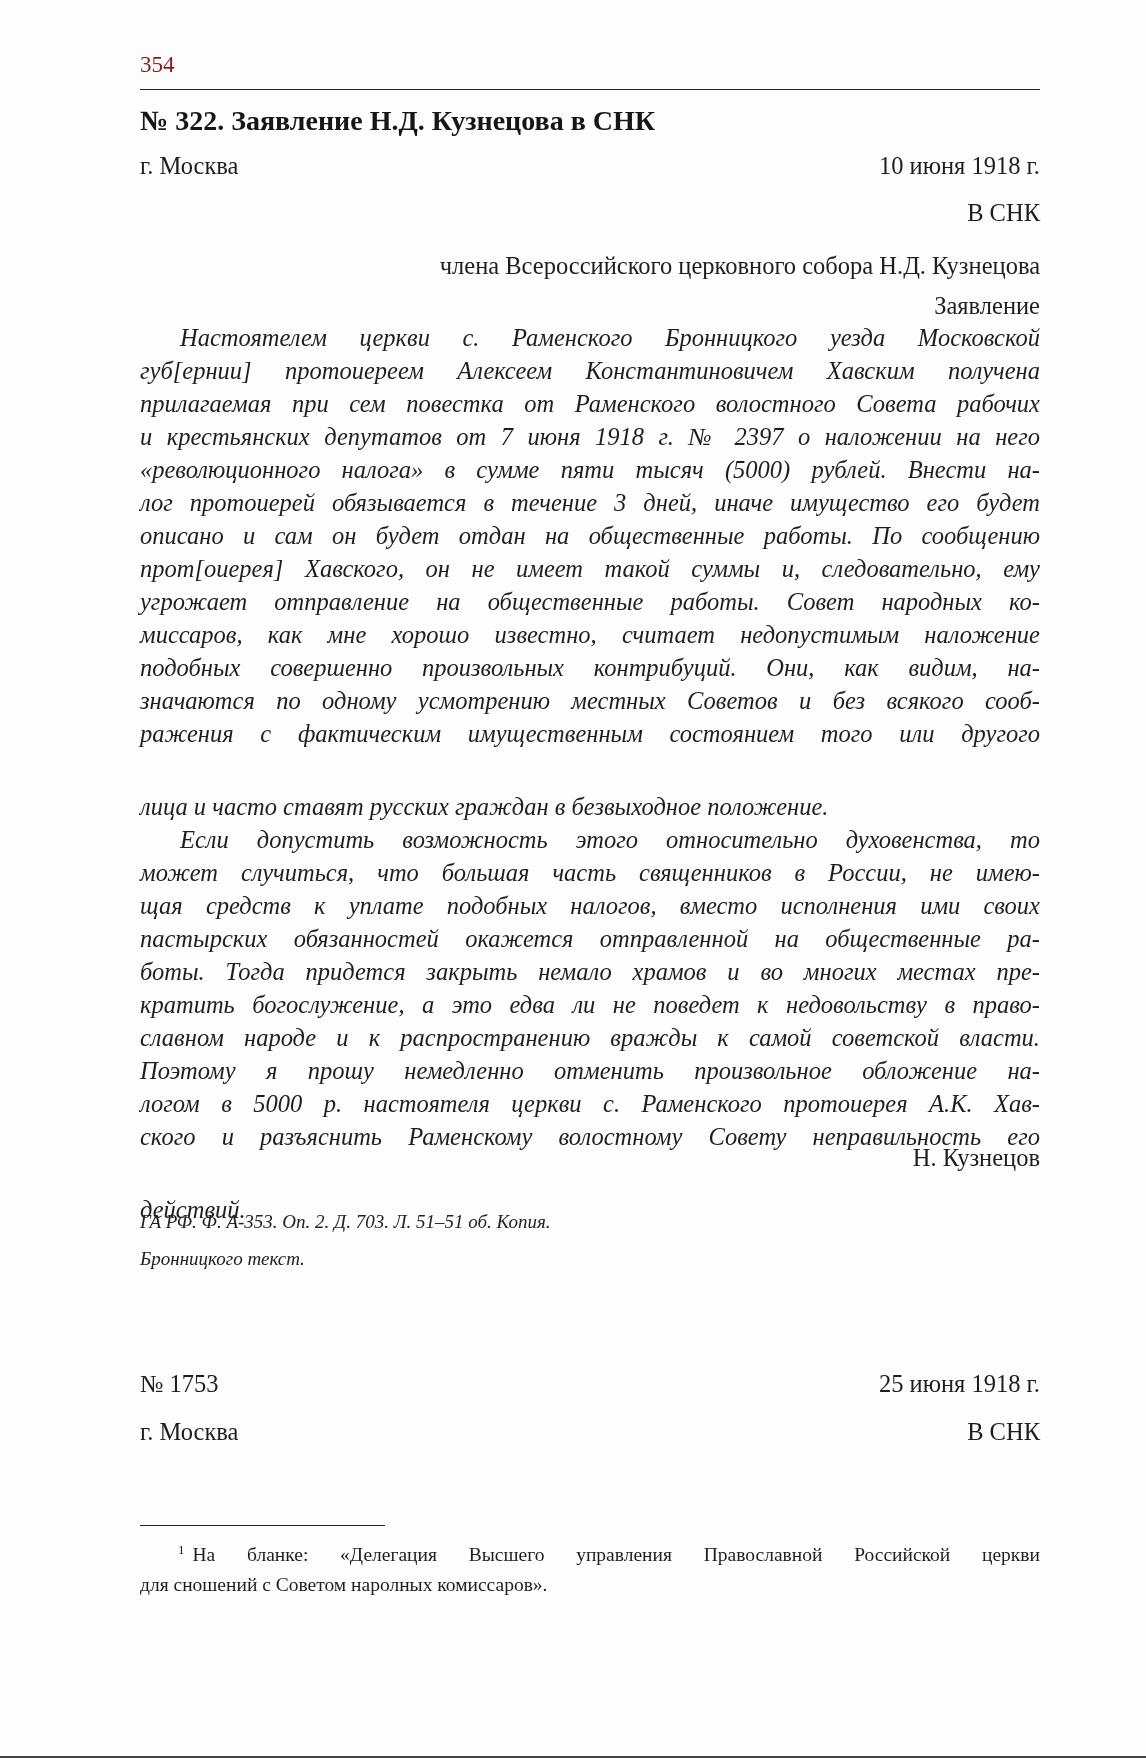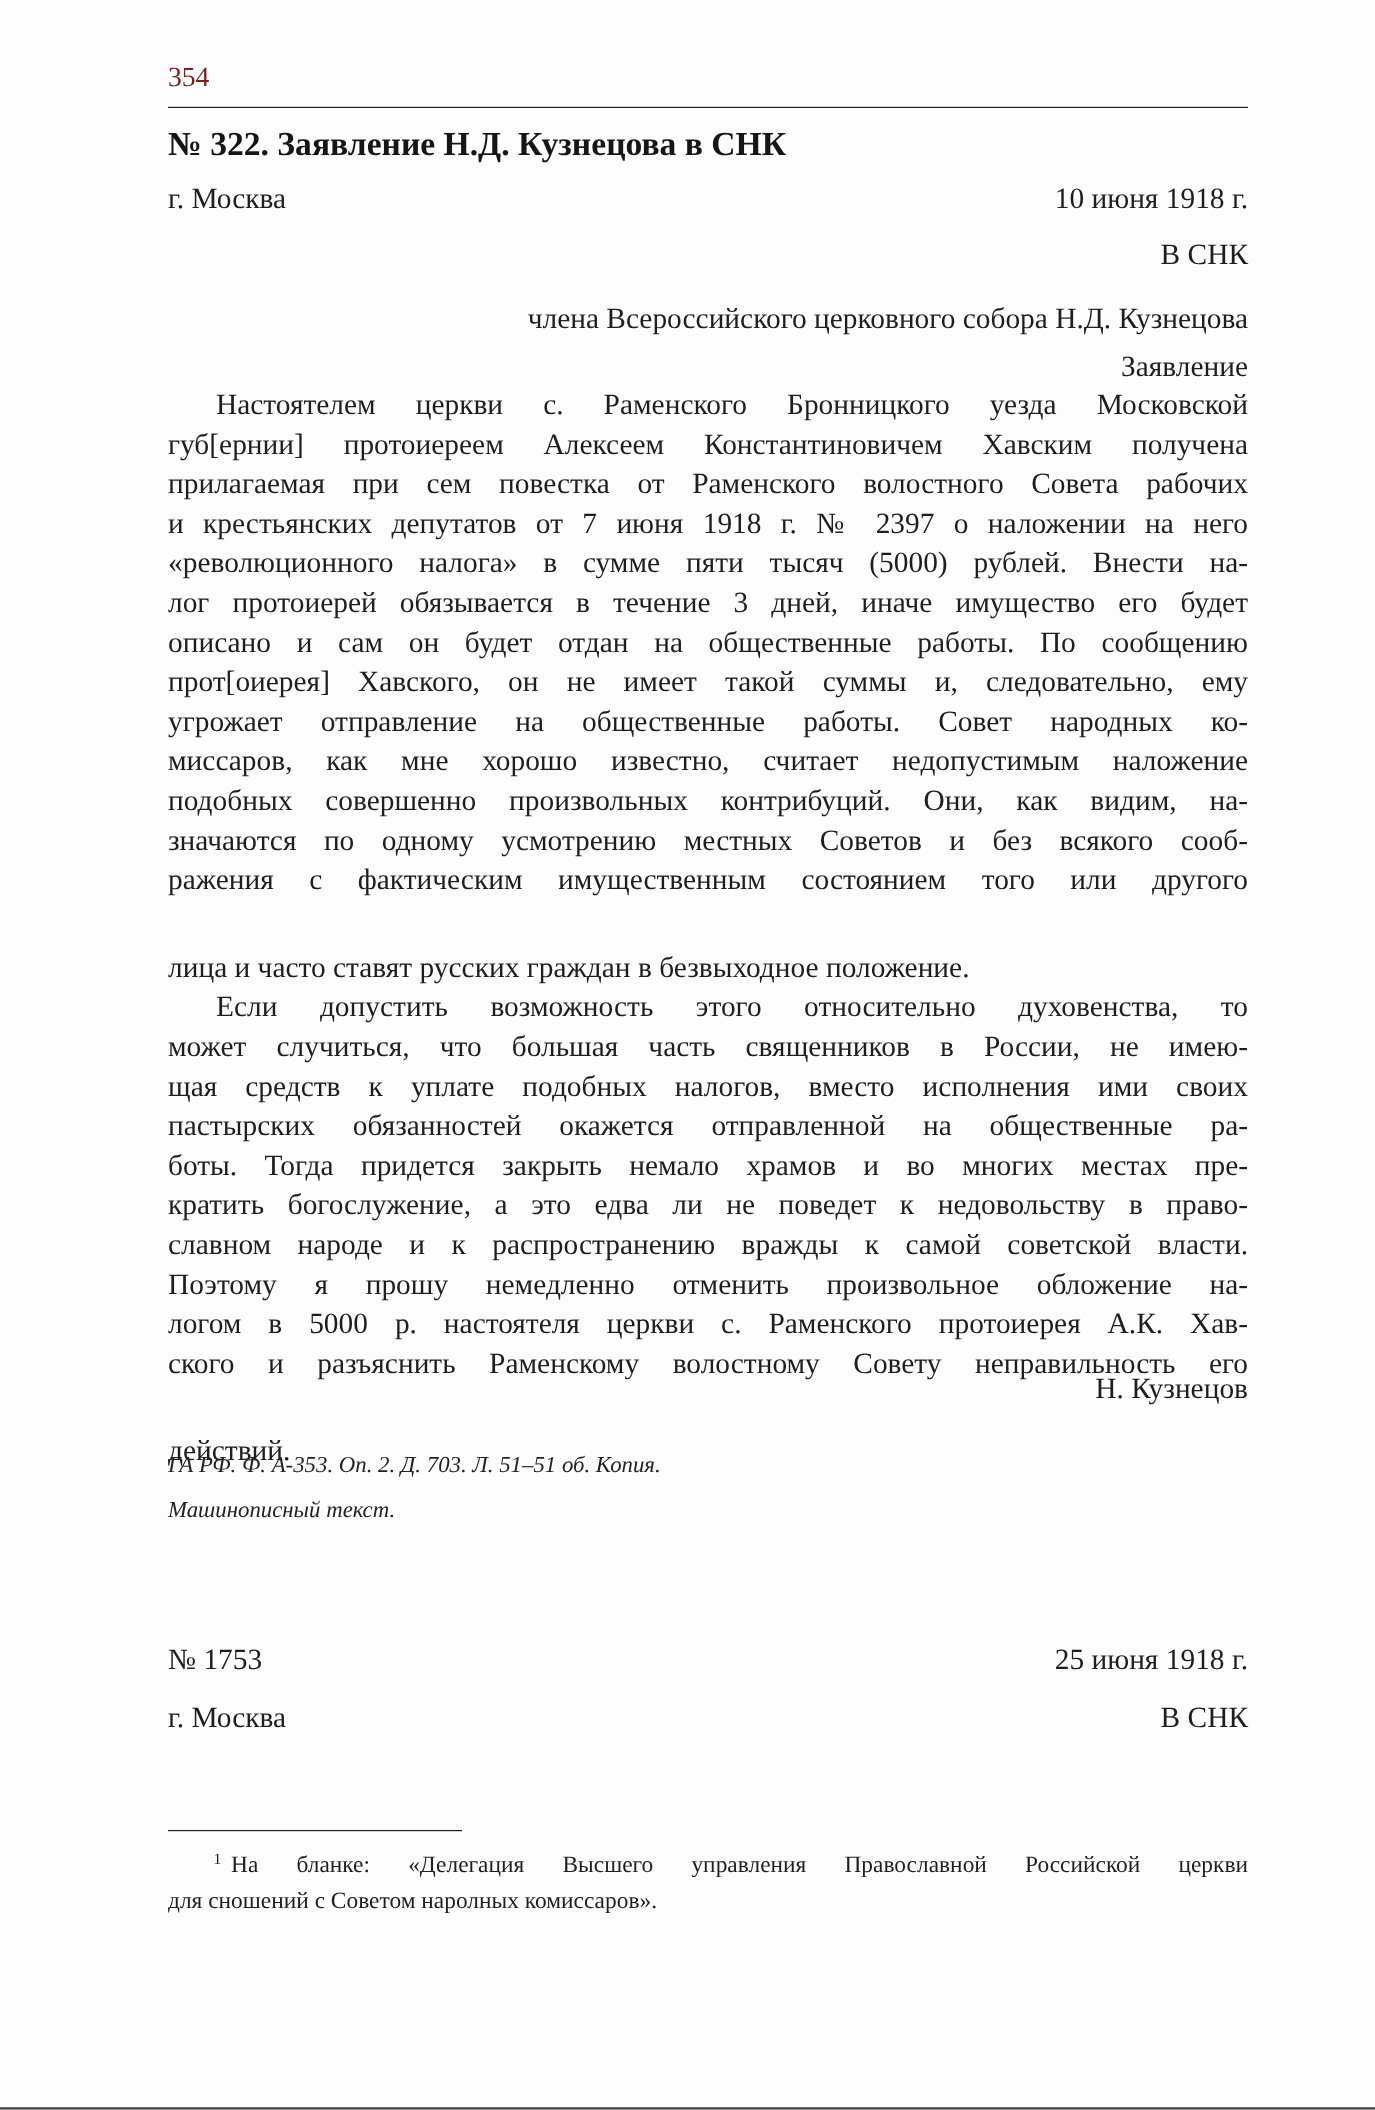--- a/index.html
+++ b/index.html
@@ -27,21 +27,21 @@
   .heading sup { font-size: 15px; font-weight: normal; vertical-align: 12px; line-height: 0; }
   .row {
     display: flex; justify-content: space-between;
     font-family: "Liberation Serif", serif; font-size: 24.5px; line-height: 32px;
   }
   .right { text-align: right; font-family: "Liberation Serif", serif; font-size: 24.5px; line-height: 32px; }
   .center { text-align: right; font-family: "Liberation Serif", serif; font-size: 24.5px; line-height: 32px; }
   .body-text {
     position: absolute; left: 0; width: 900px;
     font-family: "Liberation Serif", serif; font-size: 24.5px; line-height: 33px;
-    text-align: justify; text-align-last: left;
+    text-align: justify; text-align-last: left; font-style: italic;
   }
   .body-text .line { display: block; text-align: justify; text-align-last: justify; white-space: nowrap; }
   .body-text .line.last { text-align-last: left; margin-top: 40px; }
   .cite {
     font-family: "Liberation Serif", serif; font-style: italic;
     font-size: 19px; line-height: 37px; color: #222;
   }
   .fn-rule { position: absolute; left: 0; top: 1525px; width: 245px; height: 0; border-top: 1.5px solid #222; }
   .footnote {
     position: absolute; left: 0; width: 900px; top: 1540px;
@@ -95,21 +95,21 @@
     <span class="line">славном народе и к распространению вражды к самой советской власти.</span>
     <span class="line">Поэтому я прошу немедленно отменить произвольное обложение на-</span>
     <span class="line">логом в 5000 р. настоятеля церкви с. Раменского протоиерея А.К. Хав-</span>
     <span class="line">ского и разъяснить Раменскому волостному Совету неправильность его</span>
     <span class="line last">действий.</span>
   </div>
 
   <div class="abs right" style="top:1142px;">Н. Кузнецов</div>
 
   <div class="abs cite" style="top:1203px;">ГА РФ. Ф. А-353. Оп. 2. Д. 703. Л. 51–51 об. Копия.</div>
-  <div class="abs cite" style="top:1240px;">Машинописный текст.</div>
+  <div class="abs cite" style="top:1240px;">Бронницкого текст.</div>
 
 
   <div class="abs row" style="top:1368px;">
     <span>№ 1753</span>
     <span>25 июня 1918 г.</span>
   </div>
 
   <div class="abs row" style="top:1416px;">
     <span>г. Москва</span>
     <span>В СНК</span>

